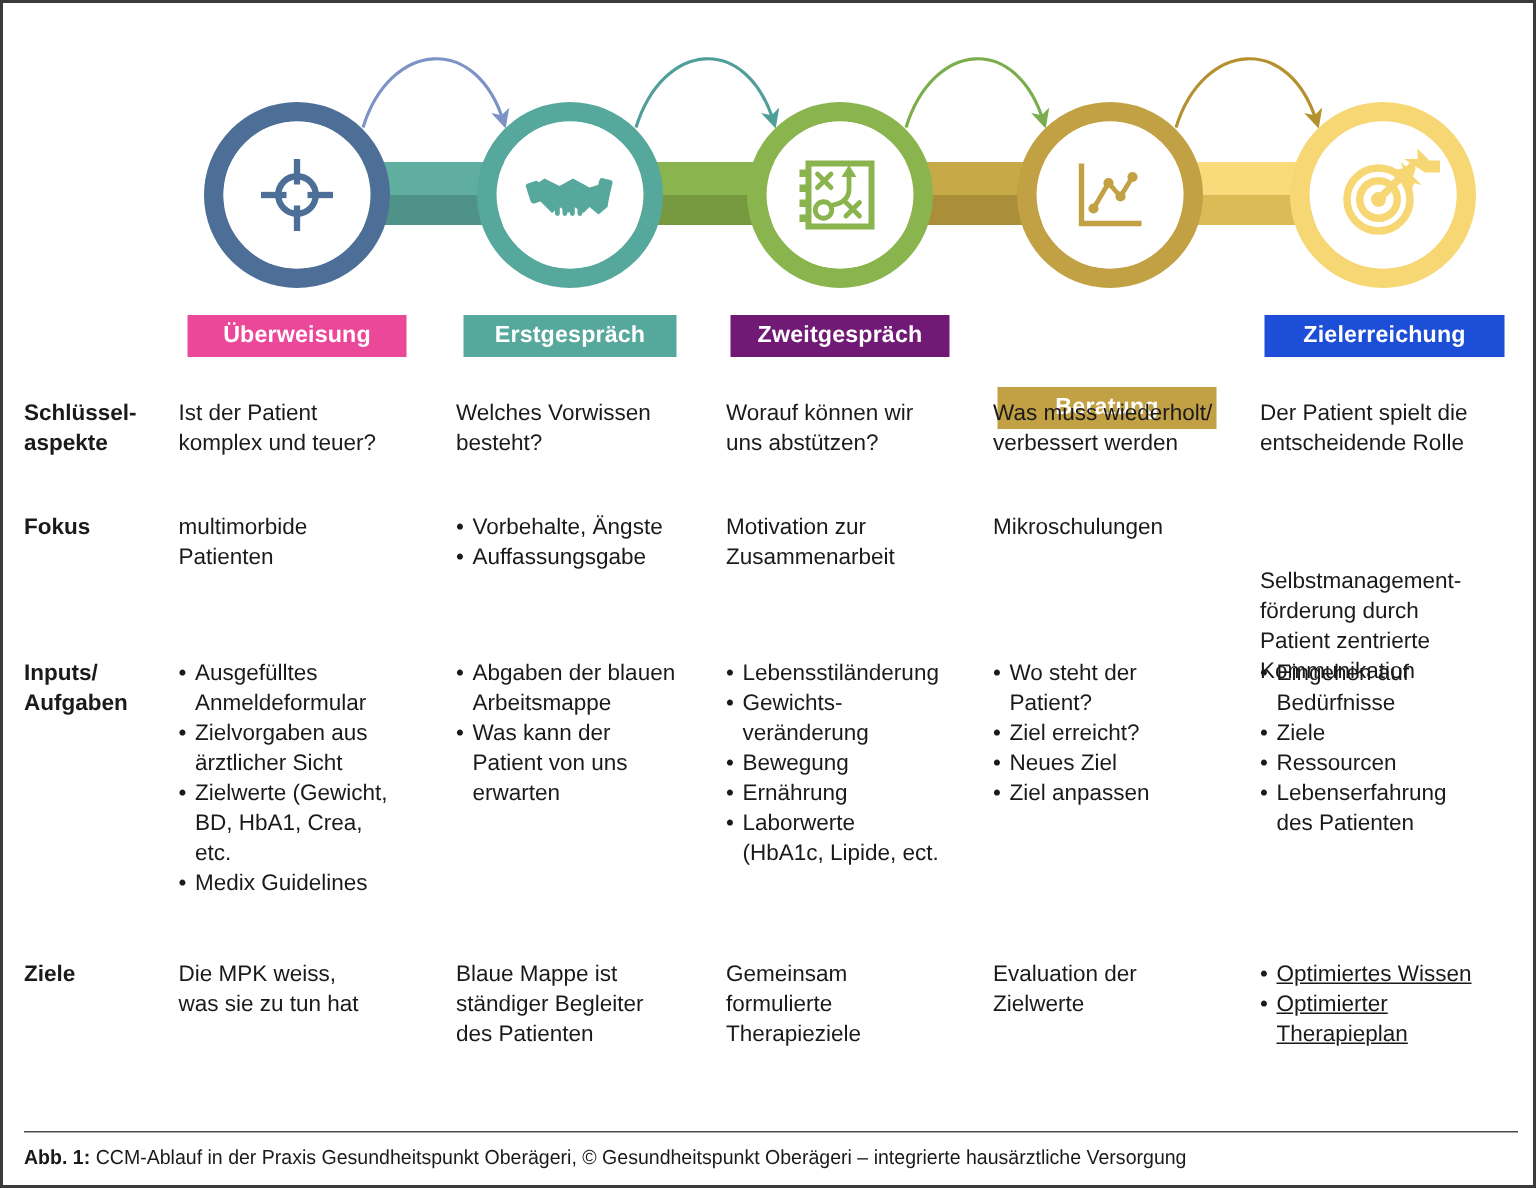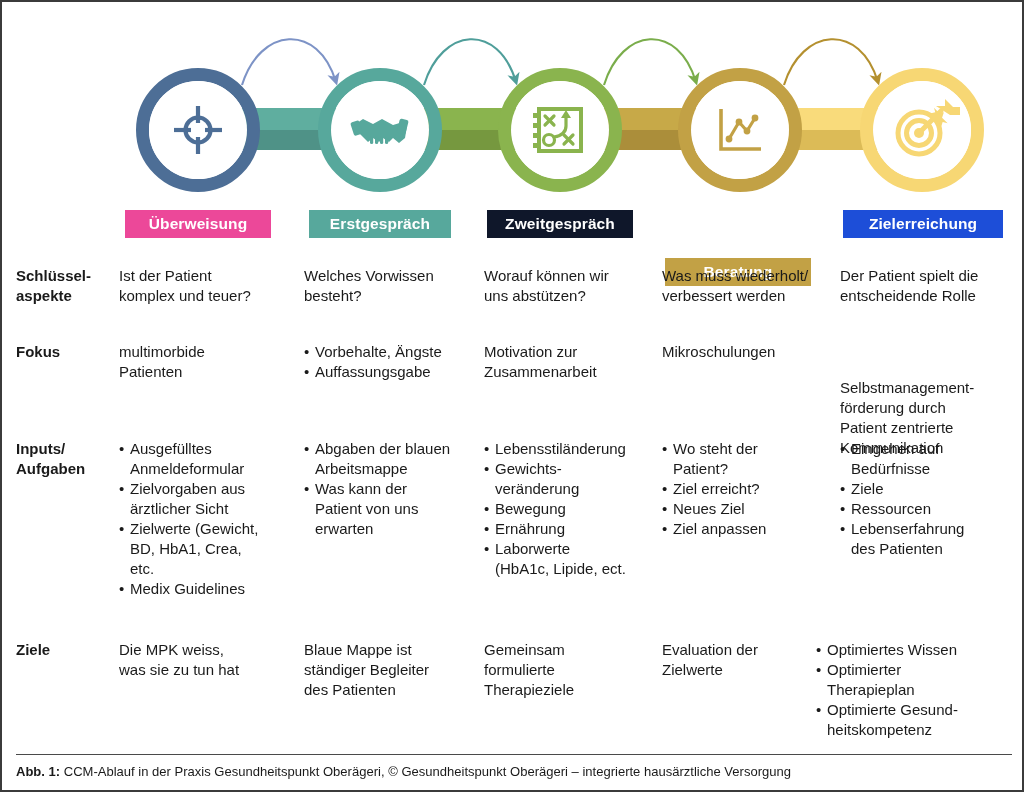--- a/index.html
+++ b/index.html
@@ -219,21 +219,21 @@
             <circle cx="917" cy="131" r="5" fill="#f7d774"></circle>
             <line x1="917" y1="131" x2="939" y2="109" stroke="#f7d774" stroke-width="5" stroke-linecap="round"></line>
             <path d="M 930 108 l 12 -3 l -2 -7 l 9 9 l 7 -2 l -3 9 l 9 9 l -8 -2 l -3 9 l -3 -8 z" fill="#f7d774" transform="translate(-8,4) scale(.62) " style="transform-origin:940px 108px"></path>
             <path d="M 934 104 l 9 0 l 0 -7 l 8 8 l 7 0 l 0 8 l -10 0 z" fill="#f7d774"></path>
           </g>
         </g>
       </svg>
     <div id="stage-labels">
         <div class="stage-label" style="left: 123px; top: 208px; width: 146px; background: #ec4899;">Überweisung</div>
         <div class="stage-label" style="left: 307px; top: 208px; width: 142px; background: rgb(87, 168, 156);">Erstgespräch</div>
-        <div class="stage-label" style="left: 485px; top: 208px; width: 146px; background: #0f172a;">Zweitgespräch</div>
+        <div class="stage-label" style="left: 485px; top: 208px; width: 146px; background: #701a75;">Zweitgespräch</div>
         <div class="stage-label" style="left: 663px; top: 208px; width: 146px; background: rgb(194, 161, 69); margin-top: 48px;">Beratung</div>
         <div class="stage-label" style="left: 841px; top: 208px; width: 160px; background: #1d4ed8;">Zielerreichung</div>
       </div>
   </div>
 
   <div id="matrix">
       <div class="row-label" style="left: 14px; top: 14px; width: 100px;">Schlüssel-
 aspekte</div>
       <div class="cell" style="left: 117px; top: 14px; width: 175px;">
         <div class="line">Ist der Patient</div>
@@ -344,27 +344,25 @@
       </div>
       <div class="cell" style="left: 482px; top: 388px; width: 172px;">
         <div class="line">Gemeinsam</div>
         <div class="line">formulierte</div>
         <div class="line">Therapieziele</div>
       </div>
       <div class="cell" style="left: 660px; top: 388px; width: 172px;">
         <div class="line">Evaluation der</div>
         <div class="line">Zielwerte</div>
       </div>
-      <div class="cell" style="left: 814px; top: 388px; width: 180px;">
+      <div class="cell" style="left: 838px; top: 388px; width: 180px; text-decoration: underline;">
         <ul>
           <li>Optimiertes Wissen</li>
           <li>Optimierter
 Therapieplan</li>
-          <li>Optimierte Gesund-
-heitskompetenz</li>
         </ul>
       </div>
     </div>
 
   <div id="caption-rule"></div>
   <div id="caption">
     <b>Abb. 1:</b><span> CCM-Ablauf in der Praxis Gesundheitspunkt Oberägeri, © Gesundheitspunkt Oberägeri – integrierte hausärztliche Versorgung</span>
   </div>
 
 </div>

